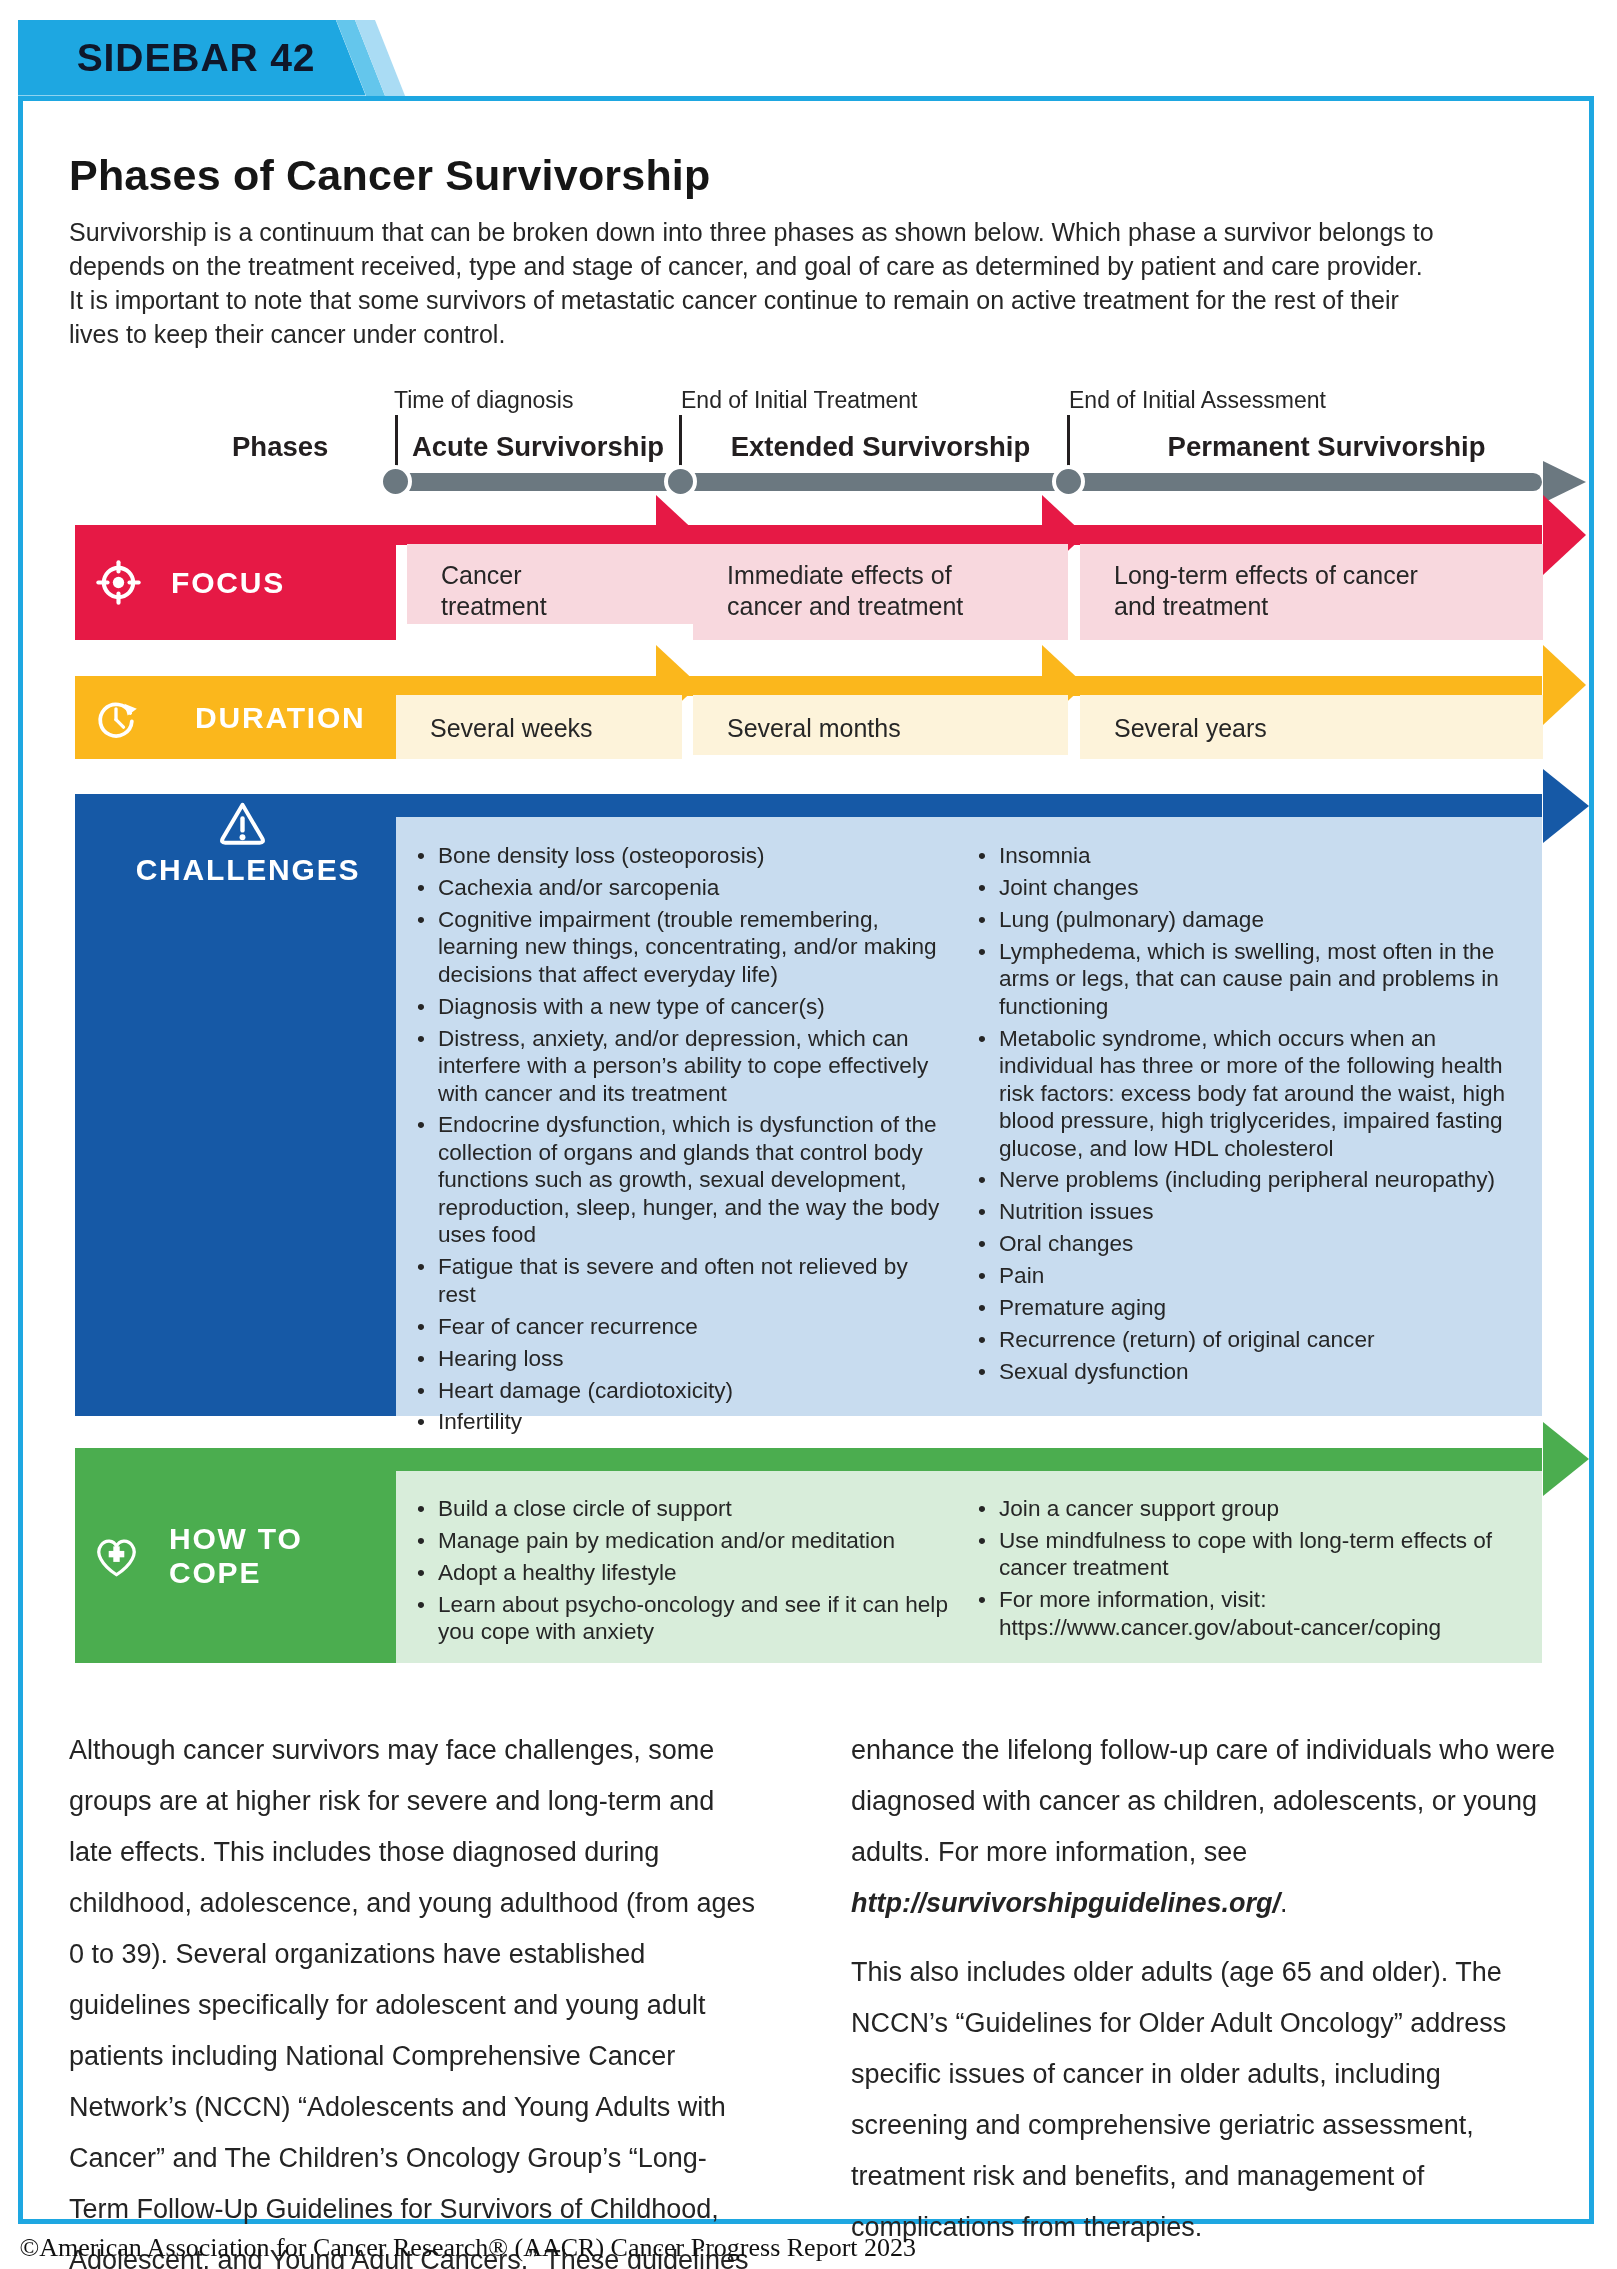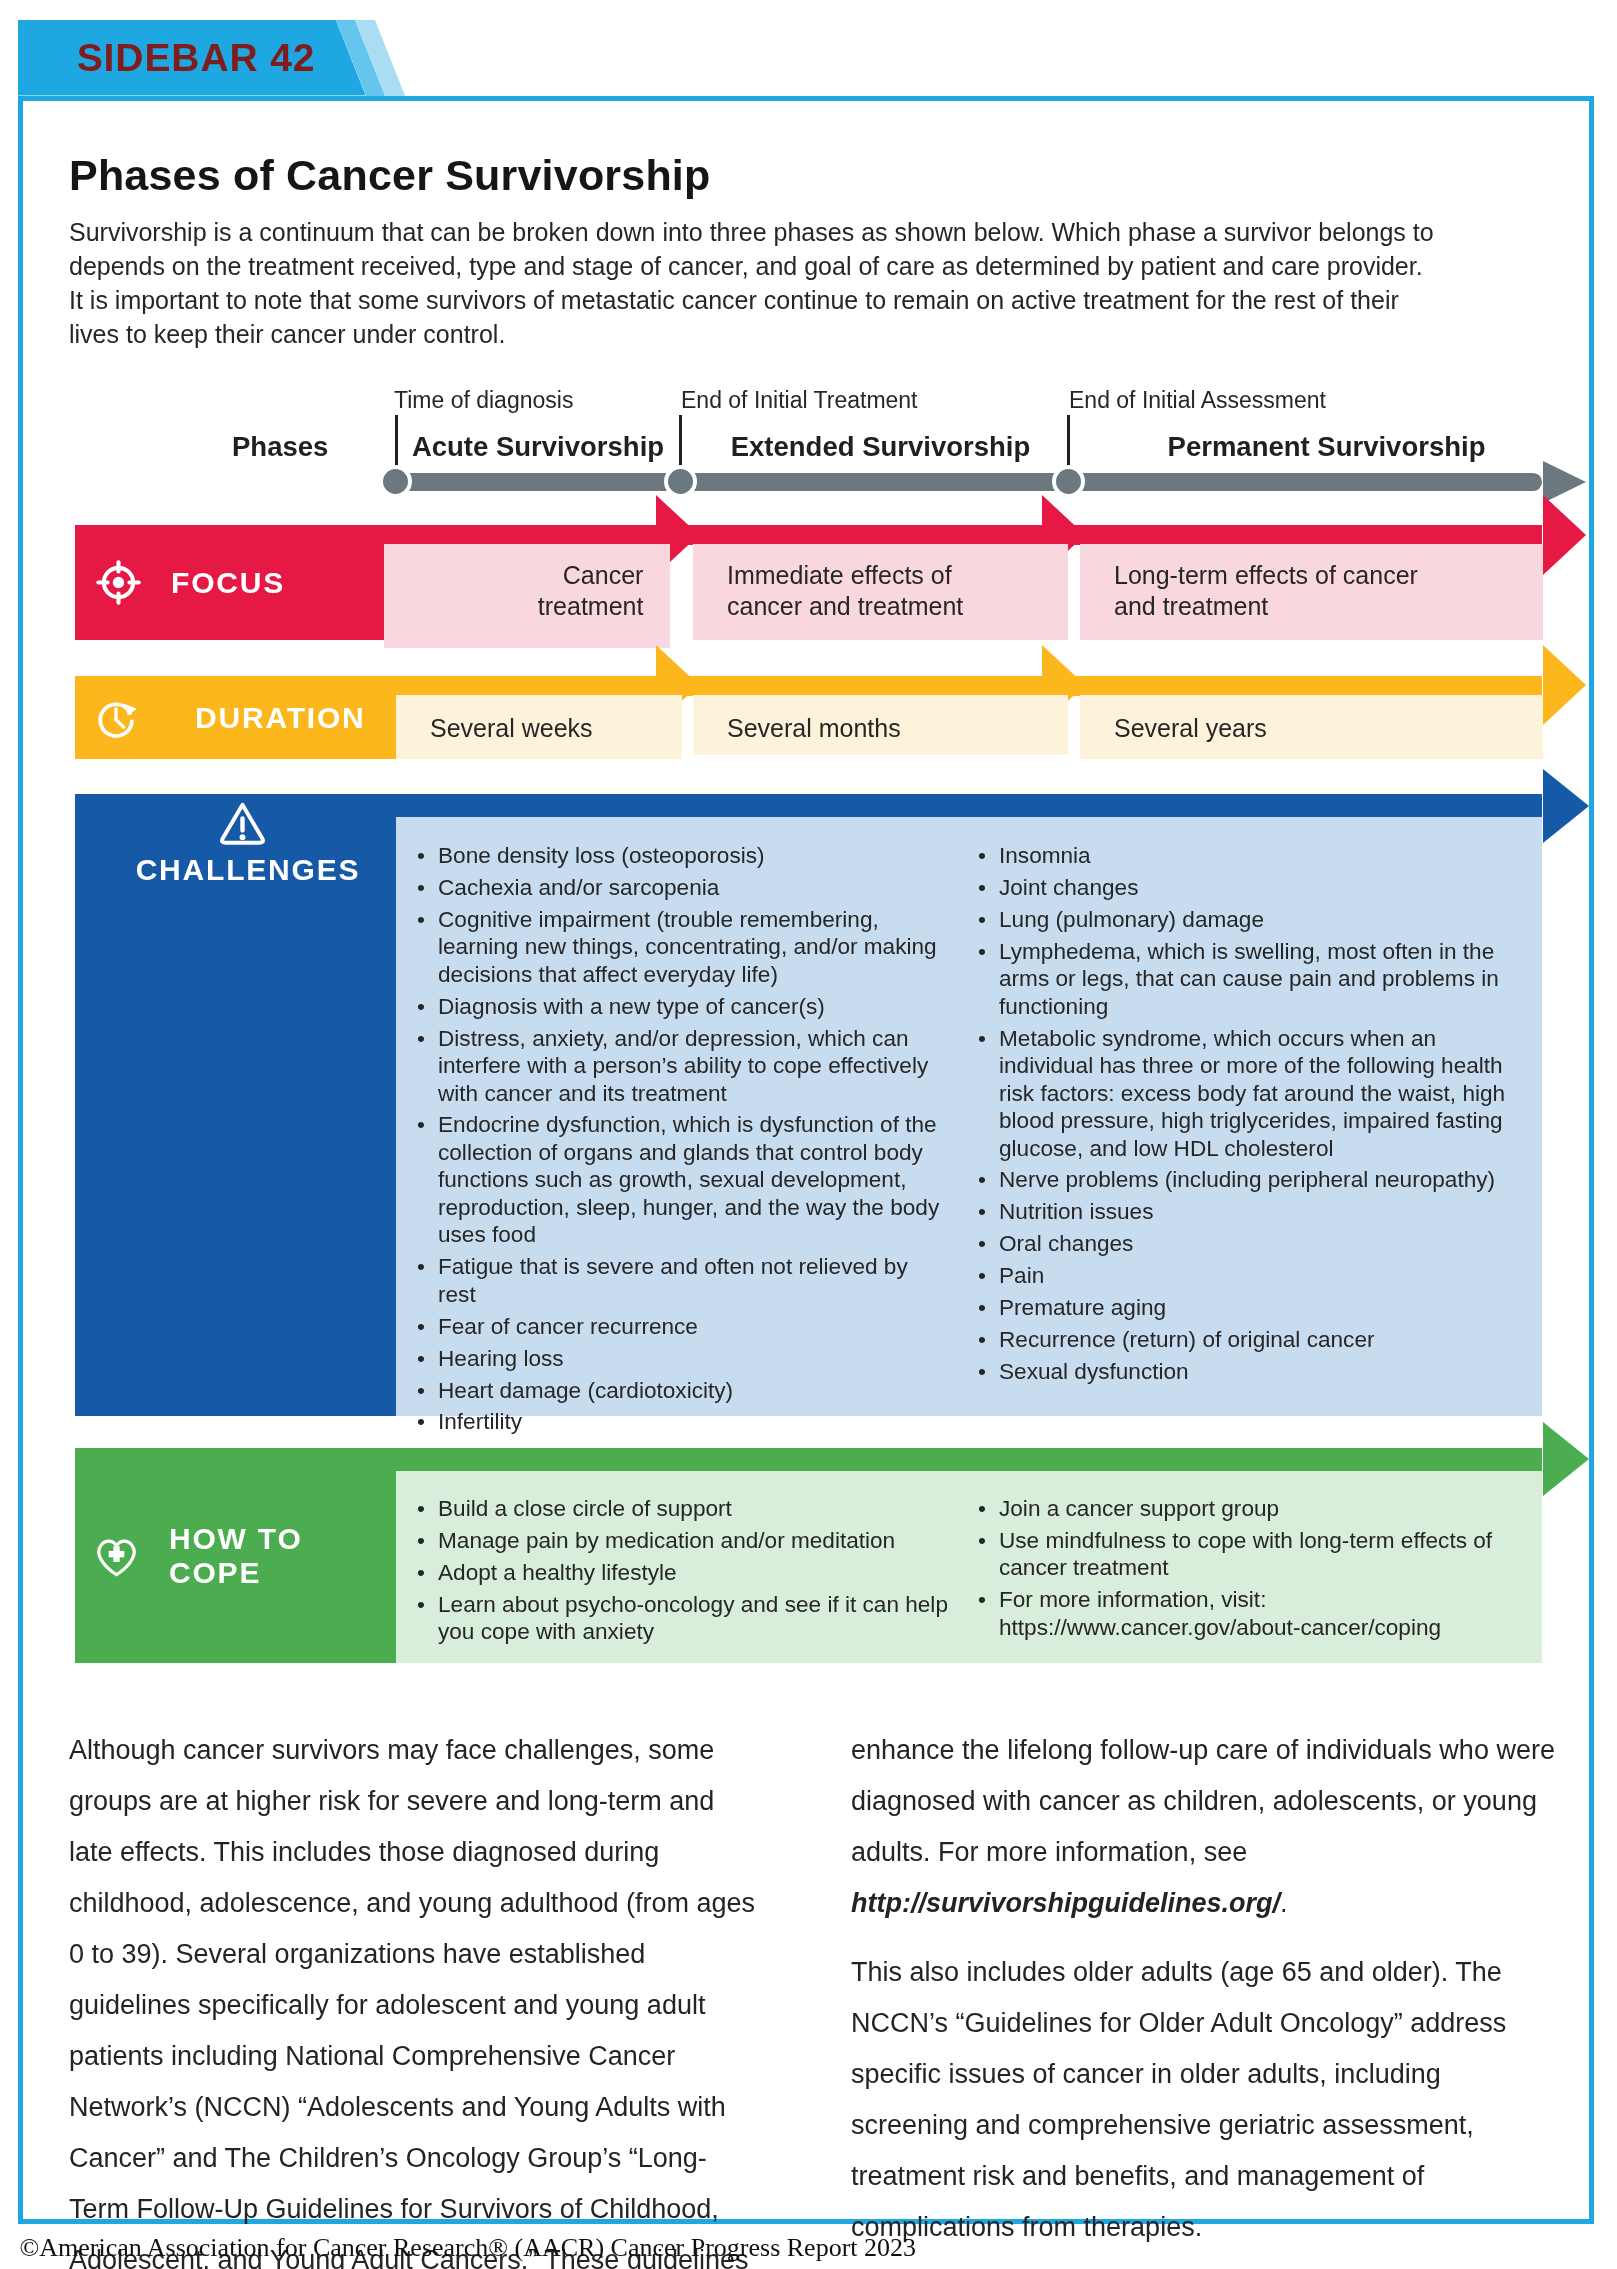--- a/index.html
+++ b/index.html
@@ -3,21 +3,21 @@
 <meta charset="utf-8">
 <style>
   html,body{margin:0;padding:0;background:#ffffff;}
   .page{position:relative;width:1617px;height:2270px;background:#ffffff;overflow:hidden;
         font-family:"Liberation Sans",sans-serif;color:#231f20;}
 
   
   .banner-main{position:absolute;left:17.7px;top:19.5px;width:355px;height:76px;background:#1ea7e1;
     clip-path:polygon(0 0,318px 0,348px 100%,0 100%);}
   .banner-text{position:absolute;left:59px;top:0;height:76px;line-height:76px;
-    font-size:39px;font-weight:bold;color:#7f1d1d;letter-spacing:0.9px;}
+    font-size:39px;font-weight:bold;color:#0f172a;letter-spacing:0.9px;}
   .banner-stripe{position:absolute;top:19.5px;height:76px;transform:skewX(21.6deg);transform-origin:top left;}
   .stripe-1{left:336px;width:18.6px;background:#64c6ec;}
   .stripe-2{left:355px;width:20.4px;background:#aadcf4;}
 
   
   .box{position:absolute;left:17.7px;top:96px;width:1576px;height:2128px;box-sizing:border-box;
     border:5.3px solid #1ea7e1;background:#ffffff;}
 
   .title{position:absolute;left:69px;top:151px;font-size:43px;font-weight:bold;color:#161616;letter-spacing:0.2px;}
   .intro{position:absolute;left:69px;top:215px;width:1370px;font-size:25px;line-height:34px;color:#262626;}
@@ -109,21 +109,21 @@
     <svg class="row-icon" viewBox="0 0 60 60">
       <circle cx="30" cy="30" r="16" fill="none" stroke="#ffffff" stroke-width="4.5"></circle>
       <circle cx="30" cy="30" r="6.2" fill="#ffffff"></circle>
       <line x1="30" y1="8" x2="30" y2="18" stroke="#ffffff" stroke-width="4.5" stroke-linecap="round"></line>
       <line x1="30" y1="42" x2="30" y2="52" stroke="#ffffff" stroke-width="4.5" stroke-linecap="round"></line>
       <line x1="8" y1="30" x2="18" y2="30" stroke="#ffffff" stroke-width="4.5" stroke-linecap="round"></line>
       <line x1="42" y1="30" x2="52" y2="30" stroke="#ffffff" stroke-width="4.5" stroke-linecap="round"></line>
     </svg>
     <span class="row-label-text">FOCUS</span>
   </div>
-  <div class="cell cell-pink" style="left:384px;top:544px;width:286px;height:104px;text-align:right;">Cancer
+  <div class="cell cell-pink" style="left:407px;top:544px;width:286px;height:80px;">Cancer
 treatment</div>
   <div class="cell cell-pink" style="left:1080px;top:544px;width:463px;height:96px;">Long-term effects of cancer
 and treatment</div>
   <div class="cell cell-pink" style="left:693px;top:544px;width:375px;height:96px;">Immediate effects of
 cancer and treatment</div>
 
   <div class="strip" style="top:676px;background:#fbb71c;"></div>
   <div class="tri tri-yellow" style="left:656px;top:645px;"></div>
   <div class="tri tri-yellow" style="left:1042px;top:645px;"></div>
   <div class="tri tri-yellow" style="left:1543px;top:645px;"></div>

